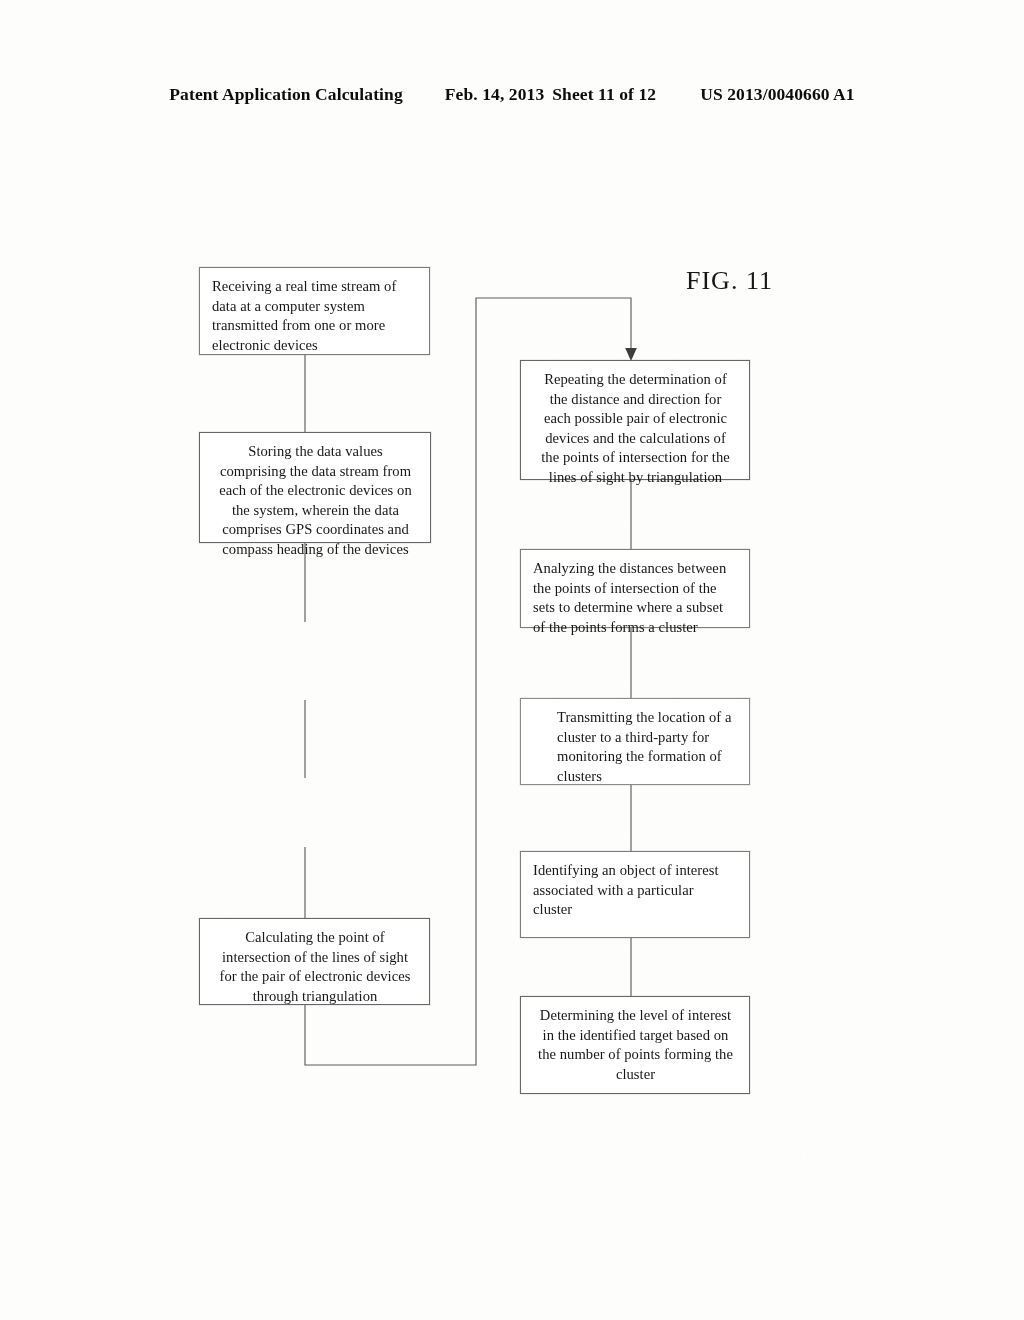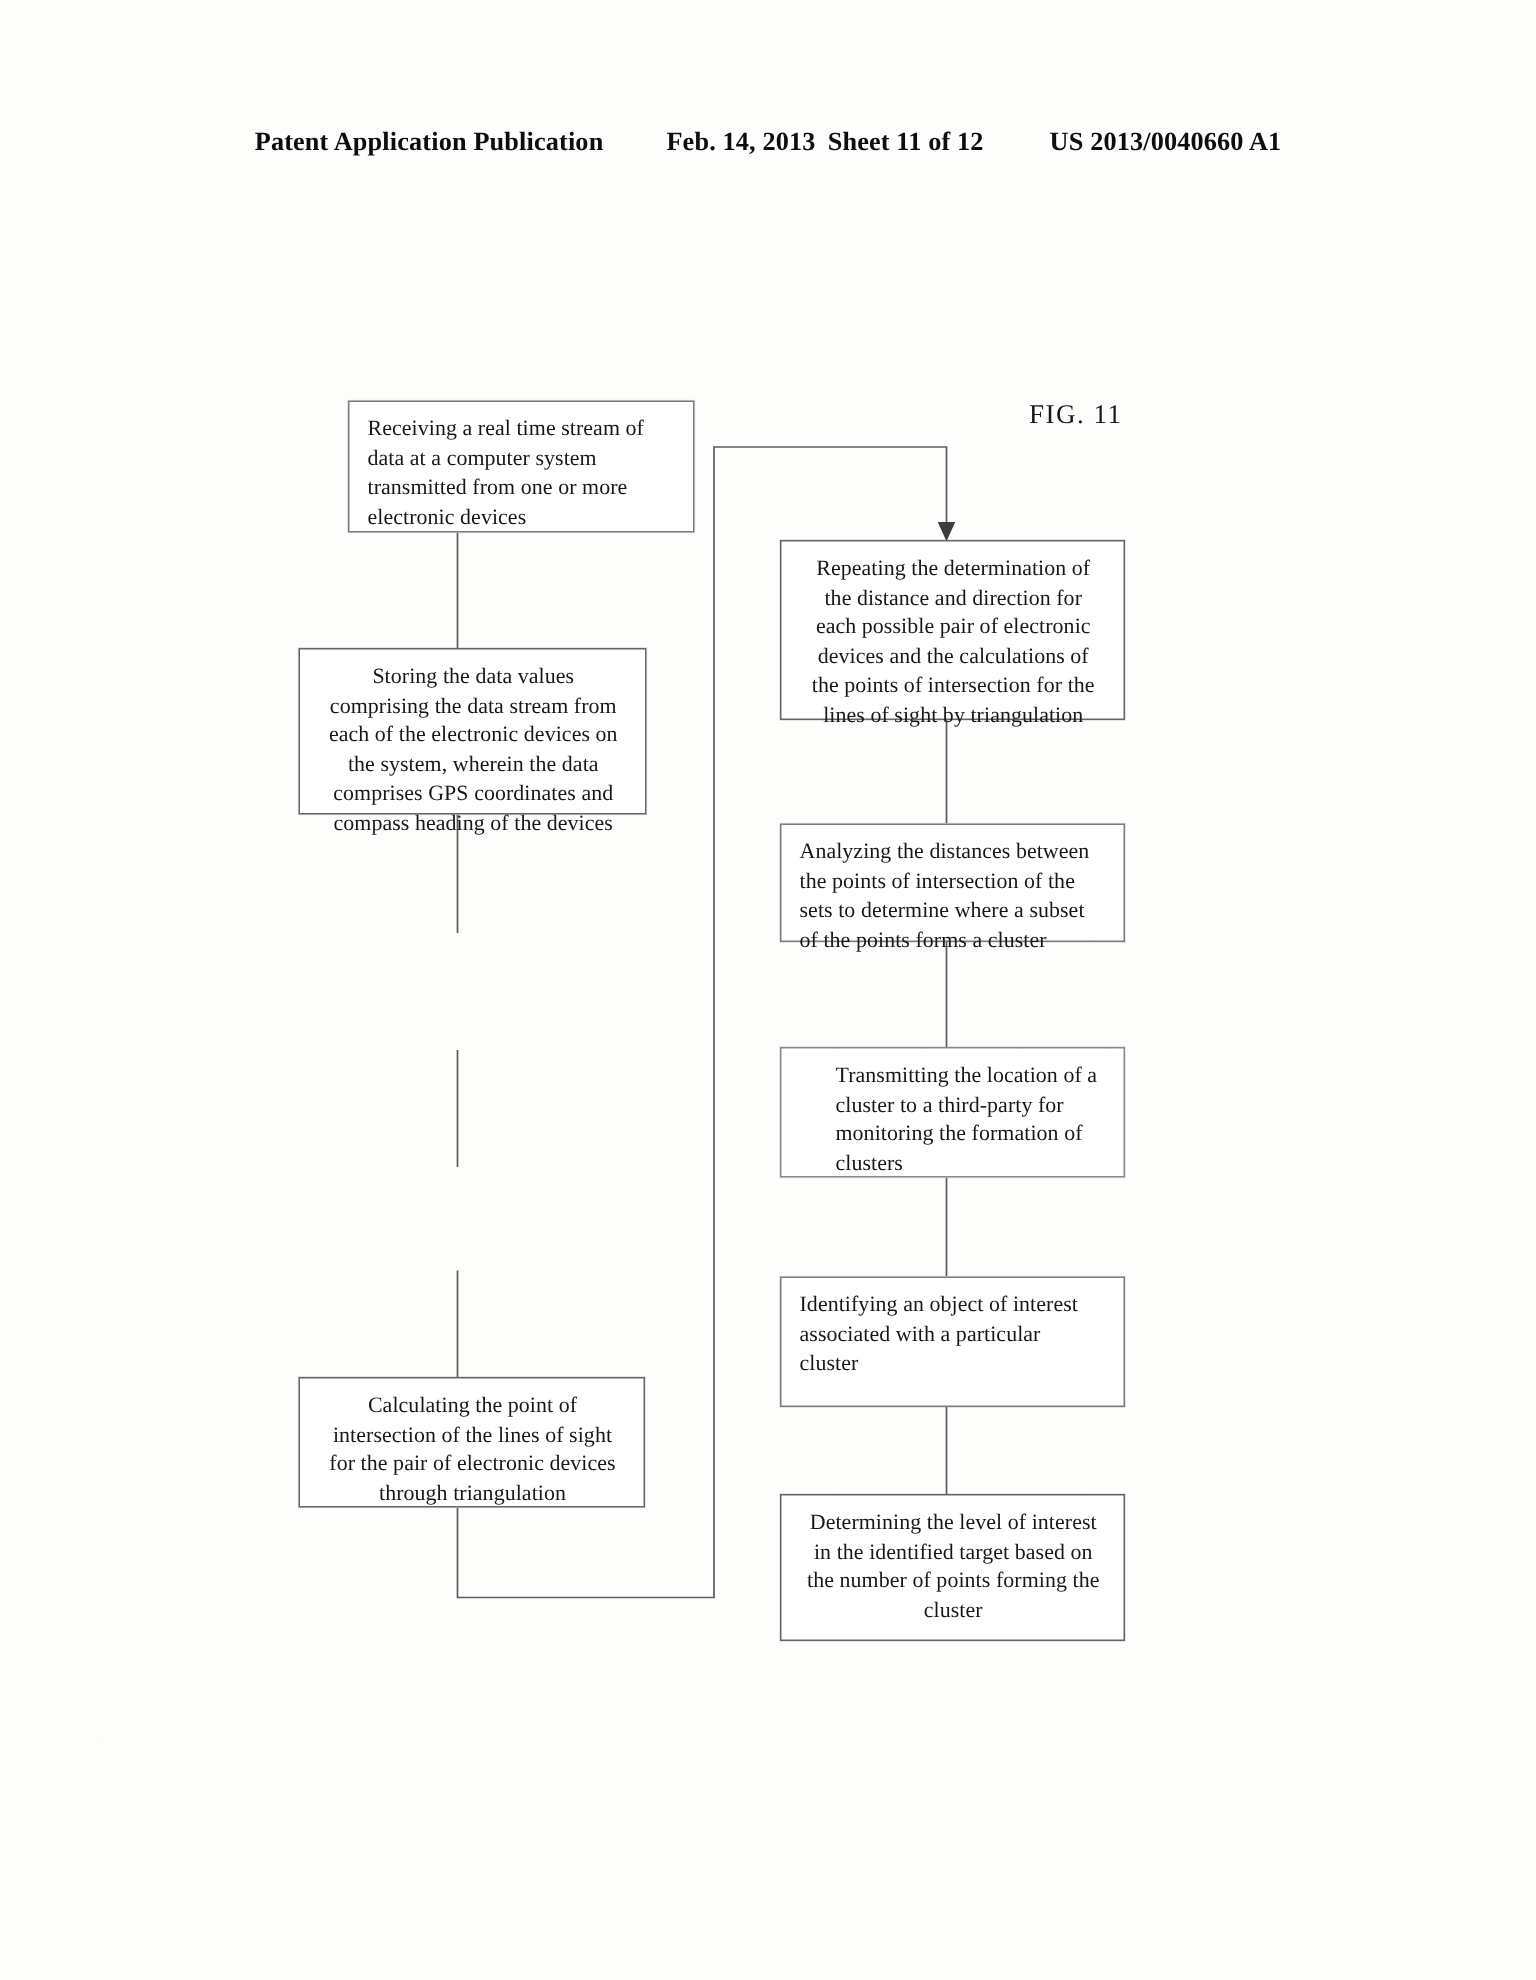--- a/index.html
+++ b/index.html
@@ -26,21 +26,21 @@
     white-space:nowrap;
   }
   #hdr .h-pub{margin-right:42px;}
   #hdr .h-date{margin-right:8px;}
   #hdr .h-sheet{margin-right:44px;}
   #hdr .h-num{}
 
   
   #figlabel{
     position:absolute;left:686px;top:266px;
-    font-size:18px;letter-spacing:1px;color:#171717;
+    font-size:26px;letter-spacing:1px;color:#171717;
     font-family:"Liberation Serif","DejaVu Serif",serif;
   }
 
   
   .node{
     position:absolute;
     box-sizing:border-box;
     border:1px solid #6f6f6f;
     background:#ffffff;
     padding:9px 11px 8px 12px;
@@ -70,21 +70,21 @@
       radial-gradient(circle at 88% 17%, rgba(0,0,0,.04) 0 .6px, transparent .7px);
     background-size:61px 57px,83px 79px,47px 53px,97px 91px;
   }
 </style>
 </head>
 <body>
 
 <div id="sheet">
 
   <div id="hdr">
-    <span class="h-pub">Patent Application Publication</span>
+    <span class="h-pub">Patent Application Calculating</span>
     <span class="h-date">Feb. 14, 2013</span>
     <span class="h-sheet">Sheet 11 of 12</span>
     <span class="h-num">US 2013/0040660 A1</span>
   </div>
 
   <div id="figlabel">FIG. 11</div>
 
   <svg id="wires" viewBox="0 0 1024 1320" width="1024" height="1320" xmlns="http://www.w3.org/2000/svg">
     <g stroke="#5d5d5d" stroke-width="1.15" fill="none" shape-rendering="geometricPrecision">
 
@@ -97,21 +97,21 @@
 
       <line x1="631" y1="480" x2="631" y2="549"></line>
       <line x1="631" y1="628" x2="631" y2="698"></line>
       <line x1="631" y1="785" x2="631" y2="851"></line>
       <line x1="631" y1="938" x2="631" y2="996"></line>
     </g>
 
     <polygon points="631,361 625.2,348 636.8,348" fill="#3d3d3d" stroke="none"></polygon>
   </svg>
 
-  <div class="node f1" style="left:199px;top:267px;width:231px;height:88px;margin-left:33px;">
+  <div class="node f1" style="left:199px;top:267px;width:231px;height:88px;">
     <span class="txt">Receiving a real time stream of
 data at a computer system
 transmitted from one or more
 electronic devices</span>
   </div>
 
   <div class="node f2" style="left:199px;top:432px;width:232px;height:111px;">
     <span class="txt">Storing the data values
 comprising the data stream from
 each of the electronic devices on

